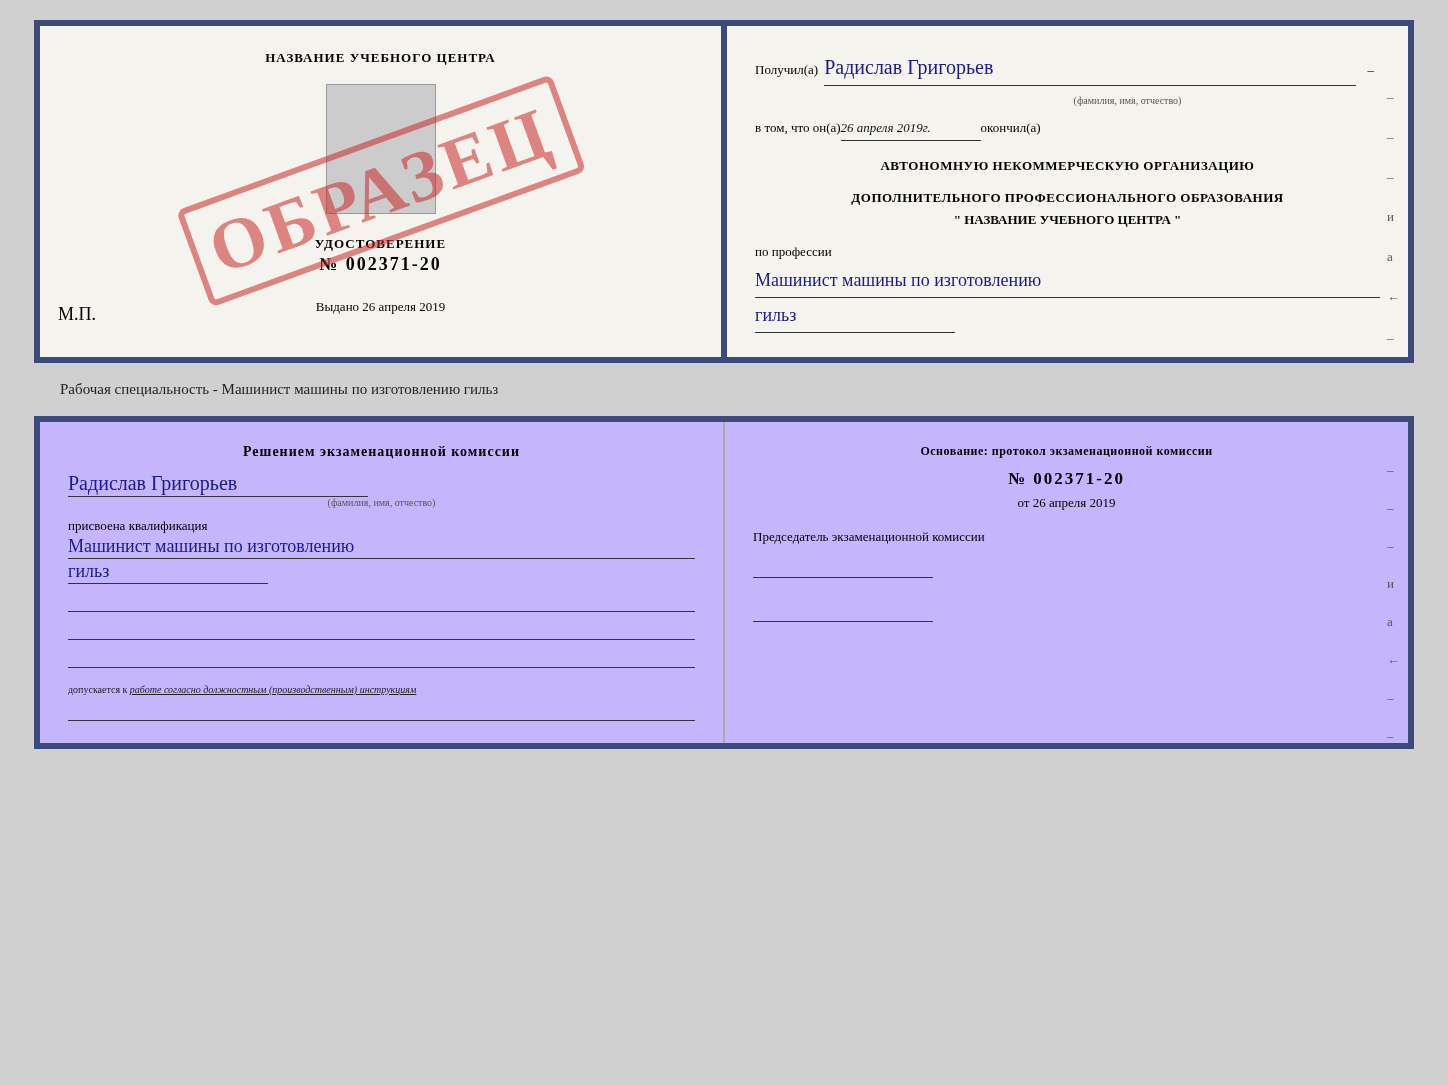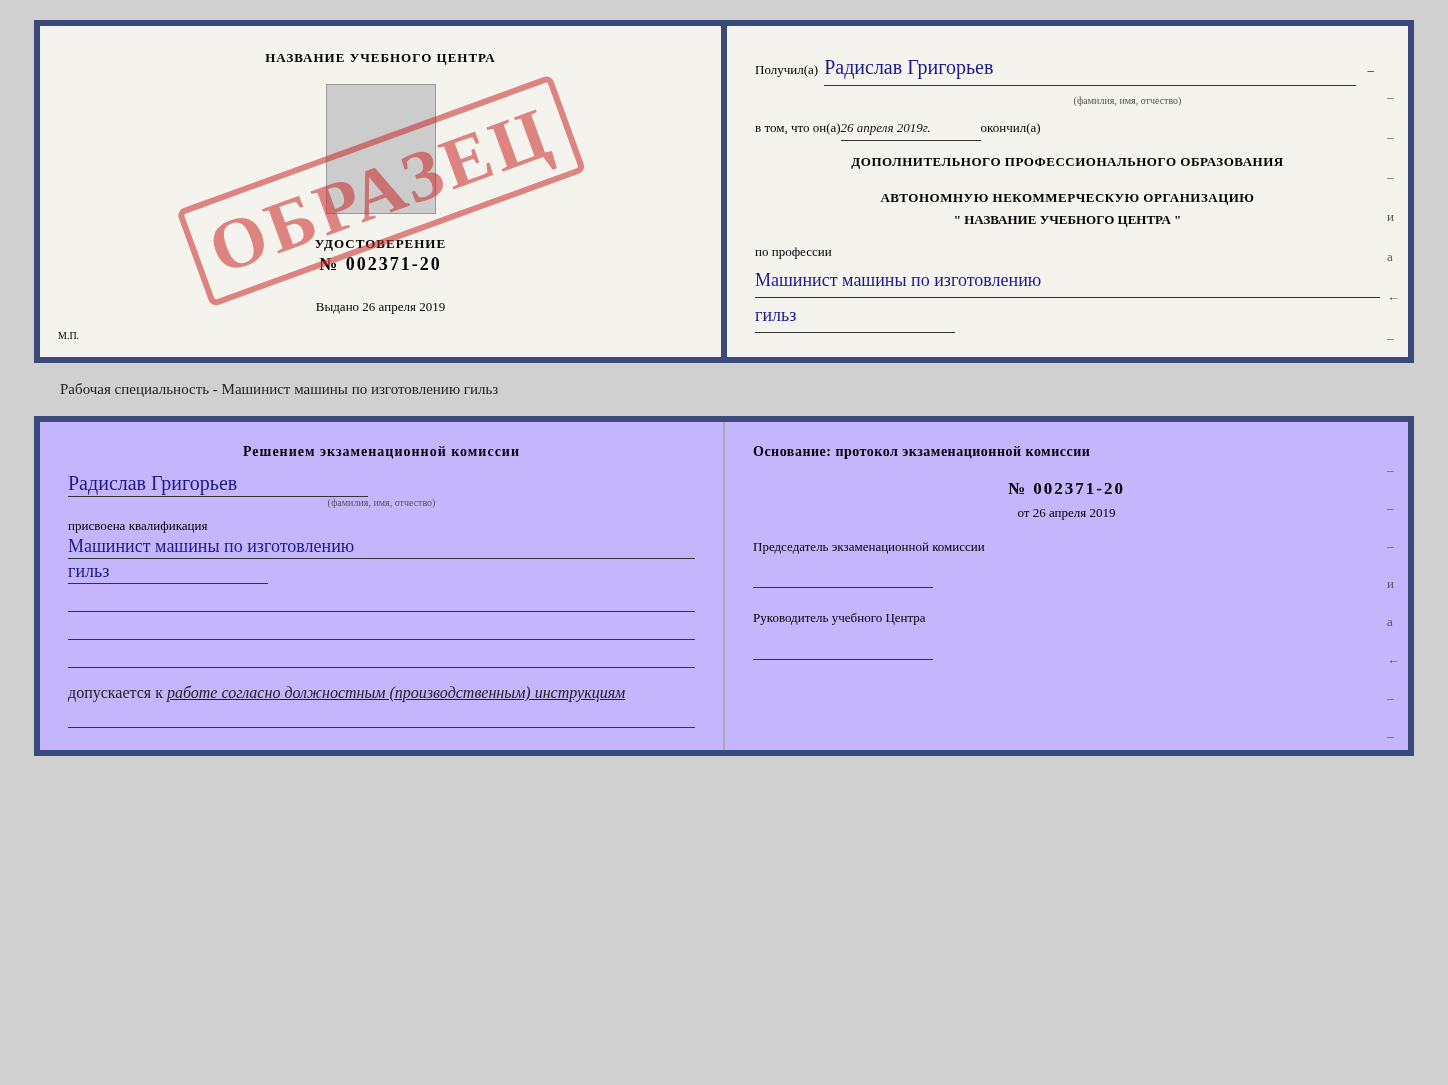--- a/index.html
+++ b/index.html
@@ -98,23 +98,23 @@
       letter-spacing: 2px;
       margin-top: 2px;
     }
 
     .vydano-line {
       font-size: 13px;
       margin-top: 18px;
     }
 
     .mp-line {
-      font-size: 10px;
+      font-size: 18px;
       position: absolute;
-      bottom: 16px;
+      bottom: 32px;
       left: 18px;
     }
 
     
     .doc-right {
       font-size: 13px;
       line-height: 1.7;
     }
 
     .poluchil-line {
@@ -277,21 +277,21 @@
 
     .blank-line {
       border-bottom: 1px solid #333;
       margin-top: 10px;
       width: 100%;
       height: 18px;
     }
 
     .dopuskaetsya-block {
       margin-top: 16px;
-      font-size: 16px;
+      font-size: 10px;
     }
 
     .dopuskaetsya-label {
       color: #222;
     }
 
     .dopuskaetsya-text {
       font-style: italic;
       text-decoration: underline;
       color: #222;
@@ -299,25 +299,25 @@
 
     .blank-line2 {
       border-bottom: 1px solid #333;
       margin-top: 8px;
       width: 100%;
       height: 18px;
     }
 
     
     .osnovaniye-title {
-      font-size: 14px;
-      font-weight: 700;
-      text-align: left;
+      font-size: 12px;
+      font-weight: 700;
+      text-align: center;
       letter-spacing: 0.5px;
-      margin-bottom: 19px;
+      margin-bottom: 10px;
     }
 
     .protocol-num {
       font-size: 17px;
       font-weight: 700;
       letter-spacing: 2px;
       text-align: center;
       margin-bottom: 6px;
     }
 
@@ -402,22 +402,22 @@
       <span style="font-size:13px; padding: 0 6px;"> – </span>
     </div>
     <div class="fio-hint" style="margin-left:120px; margin-bottom:4px;">(фамилия, имя, отчество)</div>
 
     <div class="vtom-line">
       <span>в том, что он(а)</span>
       <span class="date-underline">26 апреля 2019г.</span>
       <span>окончил(а)</span>
     </div>
 
+    <div class="section-title" style="margin-top:14px;">АВТОНОМНУЮ НЕКОММЕРЧЕСКУЮ ОРГАНИЗАЦИЮ</div>
     <div class="section-title">ДОПОЛНИТЕЛЬНОГО ПРОФЕССИОНАЛЬНОГО ОБРАЗОВАНИЯ</div>
-    <div class="section-title" style="margin-top:14px;">АВТОНОМНУЮ НЕКОММЕРЧЕСКУЮ ОРГАНИЗАЦИЮ</div>
     <div class="school-name-quote">"  НАЗВАНИЕ УЧЕБНОГО ЦЕНТРА  "</div>
 
     <div class="profession-label">по профессии</div>
     <span class="handwritten-profession">Машинист машины по изготовлению</span>
     <span class="handwritten-profession" style="max-width:200px;">гильз</span>
   </div>
 </div>
 
 <div class="doc-label">Рабочая специальность - Машинист машины по изготовлению гильз</div>
 
@@ -467,17 +467,16 @@
       <span>от</span>
       <span>26 апреля 2019</span>
     </div>
 
     <div class="predsedatel-block">
       <div class="predsedatel-label">Председатель экзаменационной комиссии</div>
       <div class="signature-line"></div>
     </div>
 
     <div class="rukovoditel-block">
-      <div class="rukovoditel-label">Руководитель учебного Центра</div>
       <div class="signature-line"></div>
     </div>
   </div>
 </div>
 
 </body></html>

